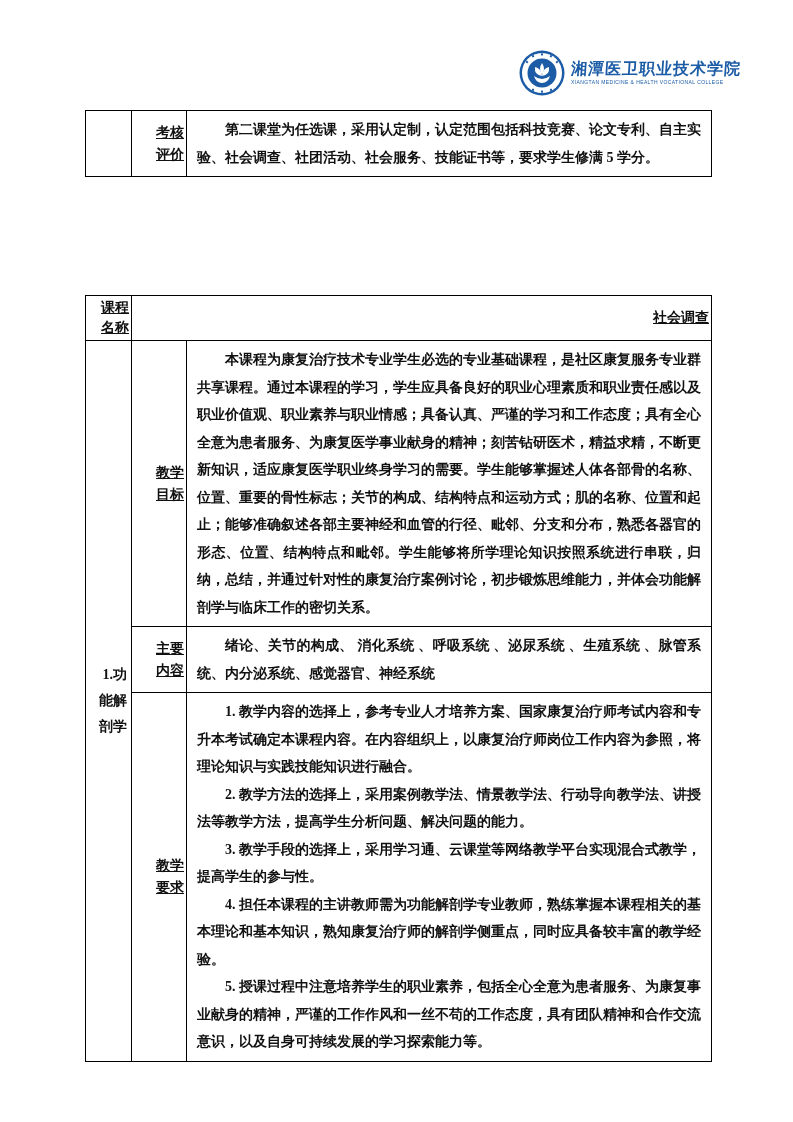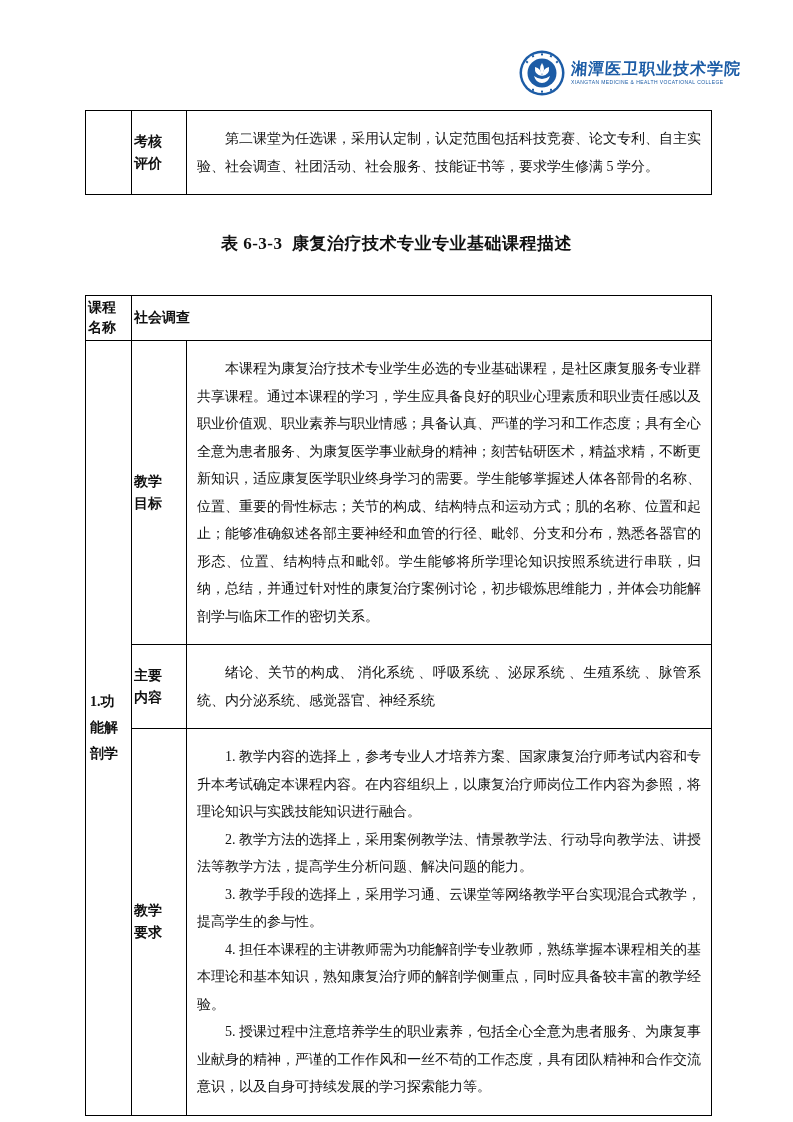--- a/index.html
+++ b/index.html
@@ -56,33 +56,34 @@
   table.tbl td {
     border: 1.5px solid #000;
     vertical-align: middle;
   }
   col.c1 { width: 46px; }
   col.c2 { width: 55px; }
   col.c3 { width: 525px; }
 
   .label {
     font-weight: 700;
-    text-align: left;
+    text-align: right;
     white-space: pre-line;
     line-height: 22px;
     padding: 2px;
+    text-decoration: underline;
   }
   .name-cell {
     font-weight: 700;
-    text-align: left;
+    text-align: right;
     word-break: break-all;
     line-height: 26px;
     padding: 2px 4px;
   }
-  .content { padding: 14px 10px; }
+  .content { padding: 5px 10px; font-weight: bold; }
   .content .para {
     text-align: justify;
     text-indent: 2em;
     line-height: 27.5px;
   }
 
   .top-table { top: 110px; }
   .top-table td { height: 56px; }
 
   .main-table { top: 295px; }
@@ -162,21 +163,20 @@
       <td></td>
       <td class="label">考核
 评价</td>
       <td class="content">
         <p class="para">第二课堂为任选课，采用认定制，认定范围包括科技竞赛、论文专利、自主实验、社会调查、社团活动、社会服务、技能证书等，要求学生修满 5 学分。</p>
       </td>
     </tr>
   </tbody>
     </table>
 
-  <div class="doc-title">表 6-3-3  康复治疗技术专业专业基础课程描述</div>
 
   <table class="tbl main-table">
     <colgroup>
         <col class="c1">
         <col class="c2">
         <col class="c3">
       </colgroup>
     <tbody>
         <tr class="head">
       <td class="label">课程名称</td>

